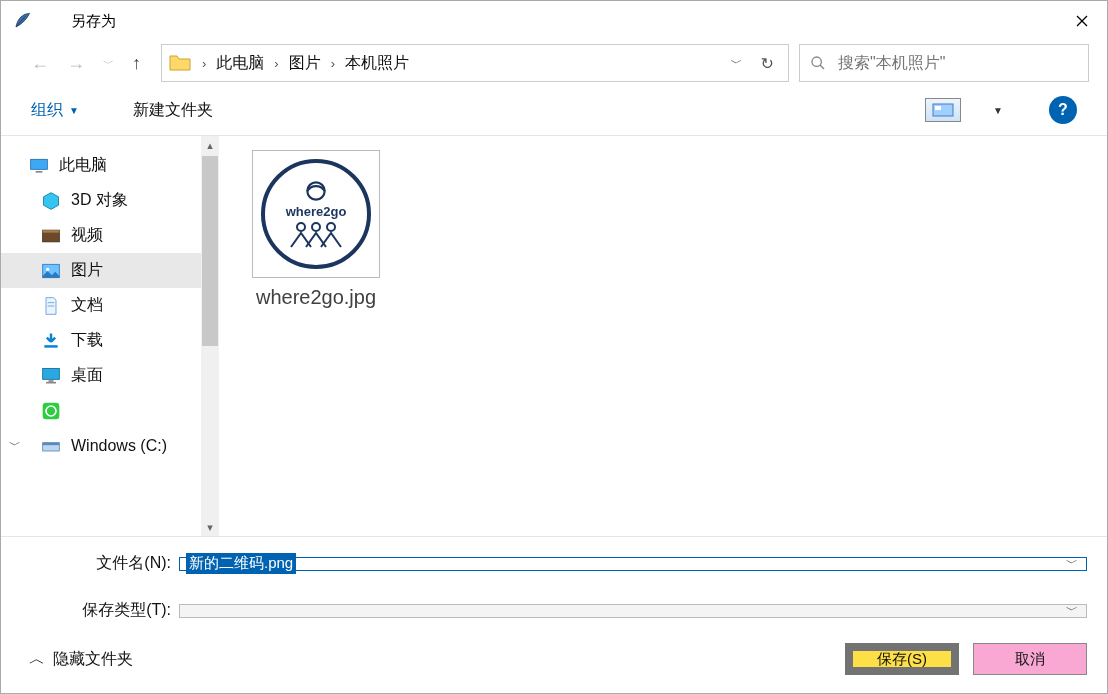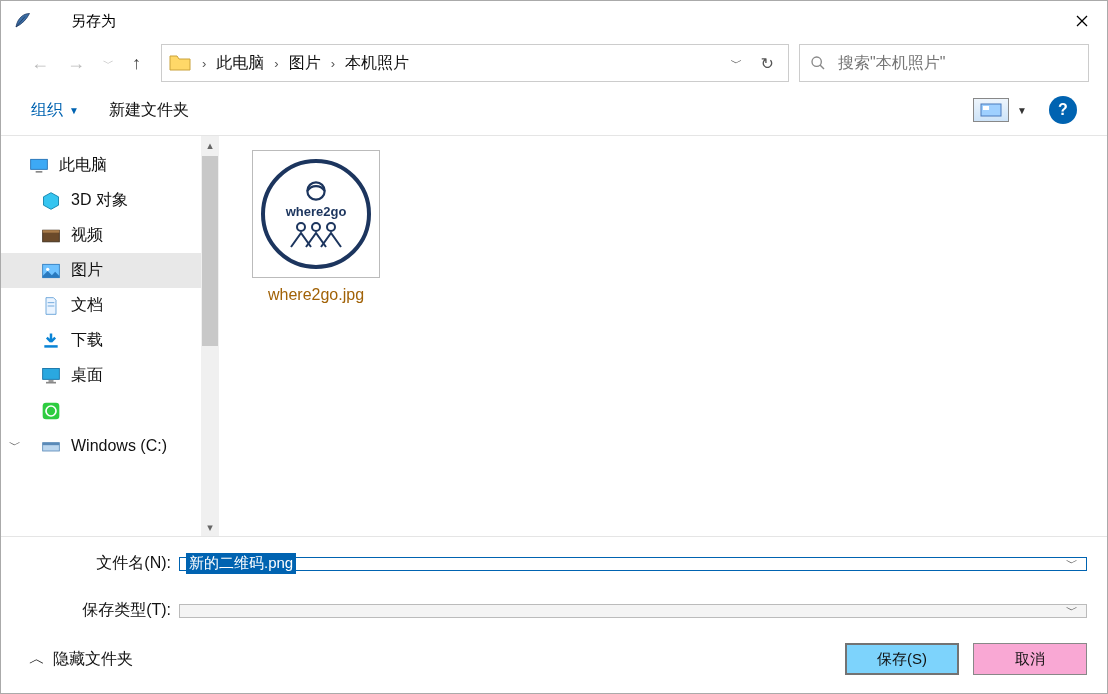--- a/index.html
+++ b/index.html
@@ -42,20 +42,21 @@
   .addr-right { margin-left:auto; display:flex; align-items:center; gap:18px; padding-right:8px; color:#555;}
   .search-box {
     width: 290px; height: 38px; border: 1px solid #ccc; display:flex; align-items:center;
     padding: 0 10px; color:#888; font-size:16px; gap:10px;
   }
   .search-box input { border:none; outline:none; flex:1; font-size:16px; color:#333; background:transparent;}
   
   .cmdrow {
     height: 50px; display:flex; align-items:center; padding: 0 30px;
     font-size:16px;
+    gap:24px;
   }
   .organize { color:#0063b1; display:flex; align-items:center; gap:6px; margin-right:30px; cursor:pointer;}
   .organize .tri { font-size:10px; }
   .newfolder { color:#111; cursor:pointer;}
   .cmd-spacer { flex:1; }
   .view-select {
     width:36px; height:24px; border:1px solid #888; background:linear-gradient(#eef5fc,#cde3f8);
     display:flex; align-items:center; justify-content:center; font-size:10px; color:#333; cursor:pointer;
   }
   .view-caret { font-size:10px; color:#333; padding:0 8px; cursor:pointer;}
@@ -96,21 +97,21 @@
   }
   .thumb-box {
     width:128px; height:128px; margin:0 auto 8px; border:1px solid #bbb; background:#fff;
     display:flex; align-items:center; justify-content:center;
   }
   .thumb-inner {
     width:110px; height:110px; border-radius:50%; border:4px solid #1c355e;
     position:relative; display:flex; flex-direction:column; align-items:center; justify-content:center;
     font-size:13px; color:#1c355e; font-weight:bold;
   }
-  .file-label { font-size:16px; color:#a16207; }
+  .file-label { font-size:20px; color:#404040; }
 
   
   .bottompanel {
     border-top:1px solid #e5e5e5; padding:16px 20px 8px 20px;
     display:flex; flex-direction:column; gap:26px;
   }
   .field-row { display:flex; align-items:center; gap:8px; }
   .field-label { width:150px; text-align:right; font-size:16px; color:#111; }
   .combo {
     flex:1; height:14px; border:1px solid #0063b1; display:flex; align-items:center;
@@ -124,21 +125,21 @@
   .footer-row {
     display:flex; align-items:center; padding:14px 20px 18px 28px; gap:14px;
   }
   .hide-folders { display:flex; align-items:center; gap:8px; font-size:16px; color:#111; cursor:pointer;}
   .footer-spacer { flex:1; }
   .btn {
     min-width:114px; height:32px; border:1px solid #888; background:#f9a8d4;
     display:flex; align-items:center; justify-content:center; font-size:15px; color:#111;
     cursor:pointer;
   }
-  .btn.primary { border:2px solid #737373; background:#7dd3fc; }
+  .btn.primary { border:8px solid #737373; background:#fde047; }
 </style>
 </head>
 <body>
 
 <div class="window">
 
   <div class="titlebar">
     <svg class="feather" viewBox="0 0 24 24">
         <path d="M4 20 C6 8 14 2 22 2 C18 10 12 16 4 20 Z" fill="#3b6ea5" stroke="#1c355e"></path>
         <line x1="4" y1="20" x2="16" y2="6" stroke="#1c355e"></line>

